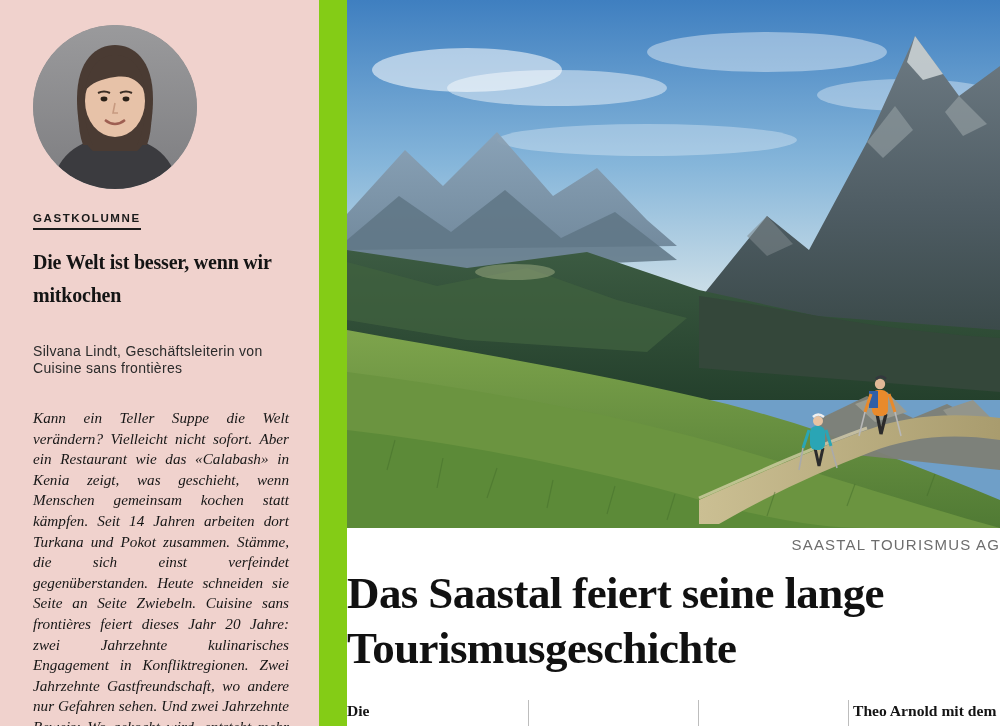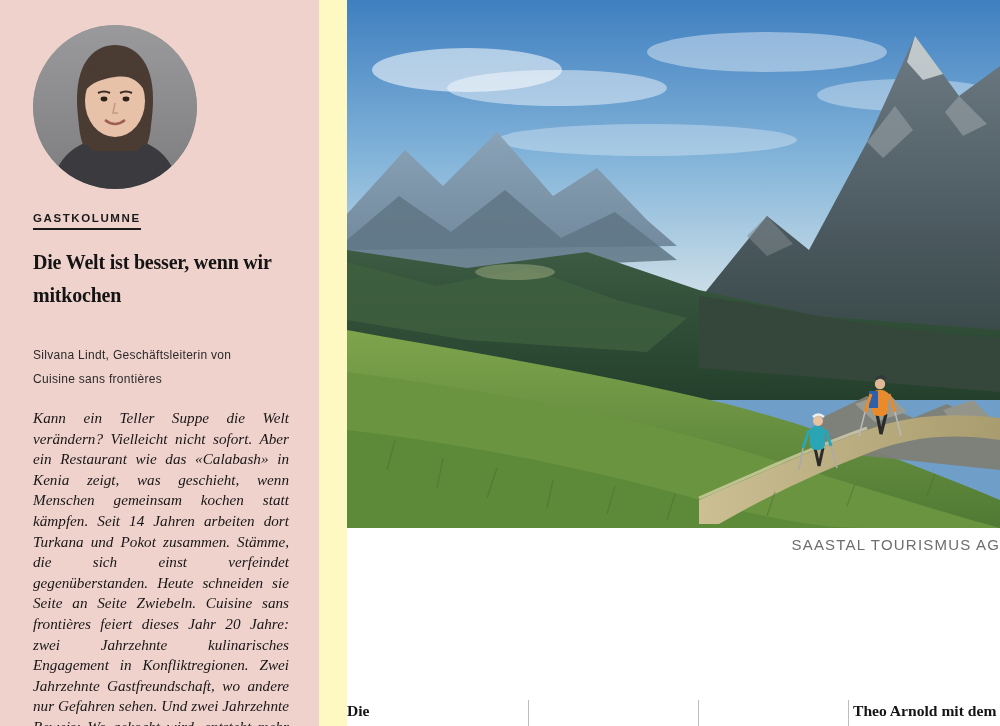--- a/index.html
+++ b/index.html
@@ -6,21 +6,21 @@
   html, body {
     margin: 0; padding: 0;
     width: 1000px; height: 726px;
     background: #ffffff;
     font-family: "Liberation Serif", serif;
     overflow: hidden;
   }
   .page {
     position: relative;
     width: 1000px; height: 726px;
-    background: #fef9c3;
+    background: #84cc16;
     overflow: hidden;
   }
 
   
   .left-col {
     position: absolute;
     left: 0; top: 0;
     width: 319px; height: 726px;
     background: #f0d2cd;
     overflow: hidden;
@@ -64,22 +64,22 @@
     line-height: 33px;
     color: #141414;
     letter-spacing: -0.2px;
   }
 
   .byline {
     position: absolute;
     left: 0; top: 343px;
     width: 240px;
     font-family: "Liberation Sans", sans-serif;
-    font-size: 12px;
-    line-height: 24px;
+    font-size: 14px;
+    line-height: 17px;
     color: #2a2a2a;
     letter-spacing: 0.3px;
   }
 
   .col-body {
     position: absolute;
     left: 0; top: 408px;
     width: 256px;
     font-family: "Liberation Serif", serif;
     font-style: italic;
@@ -336,20 +336,21 @@
           <path d="M20 30 L26 54" stroke="#b8b8b8" stroke-width="1.6"></path>
           <path d="M-10 30 L-16 54" stroke="#b8b8b8" stroke-width="1.6"></path>
         </g>
       </svg>
     </div>
 
     <div class="caption-row">
       <div class="credit">SAASTAL TOURISMUS AG</div>
     </div>
 
+    <div class="headline">Das Saastal feiert seine lange Tourismusgeschichte</div>
 
     <div class="lead-wrap">
       <div class="lead-cols">
         <div class="lead-col c1">Die Tourismusorganisation</div>
         <div class="lead-col c2"></div>
         <div class="lead-col c3"></div>
         <div class="lead-col c4">Theo Arnold mit dem Ver-</div>
       </div>
       <div class="gutter-rule" style="left:181px; height:26px;"></div>
       <div class="gutter-rule" style="left:351px; height:26px;"></div>

